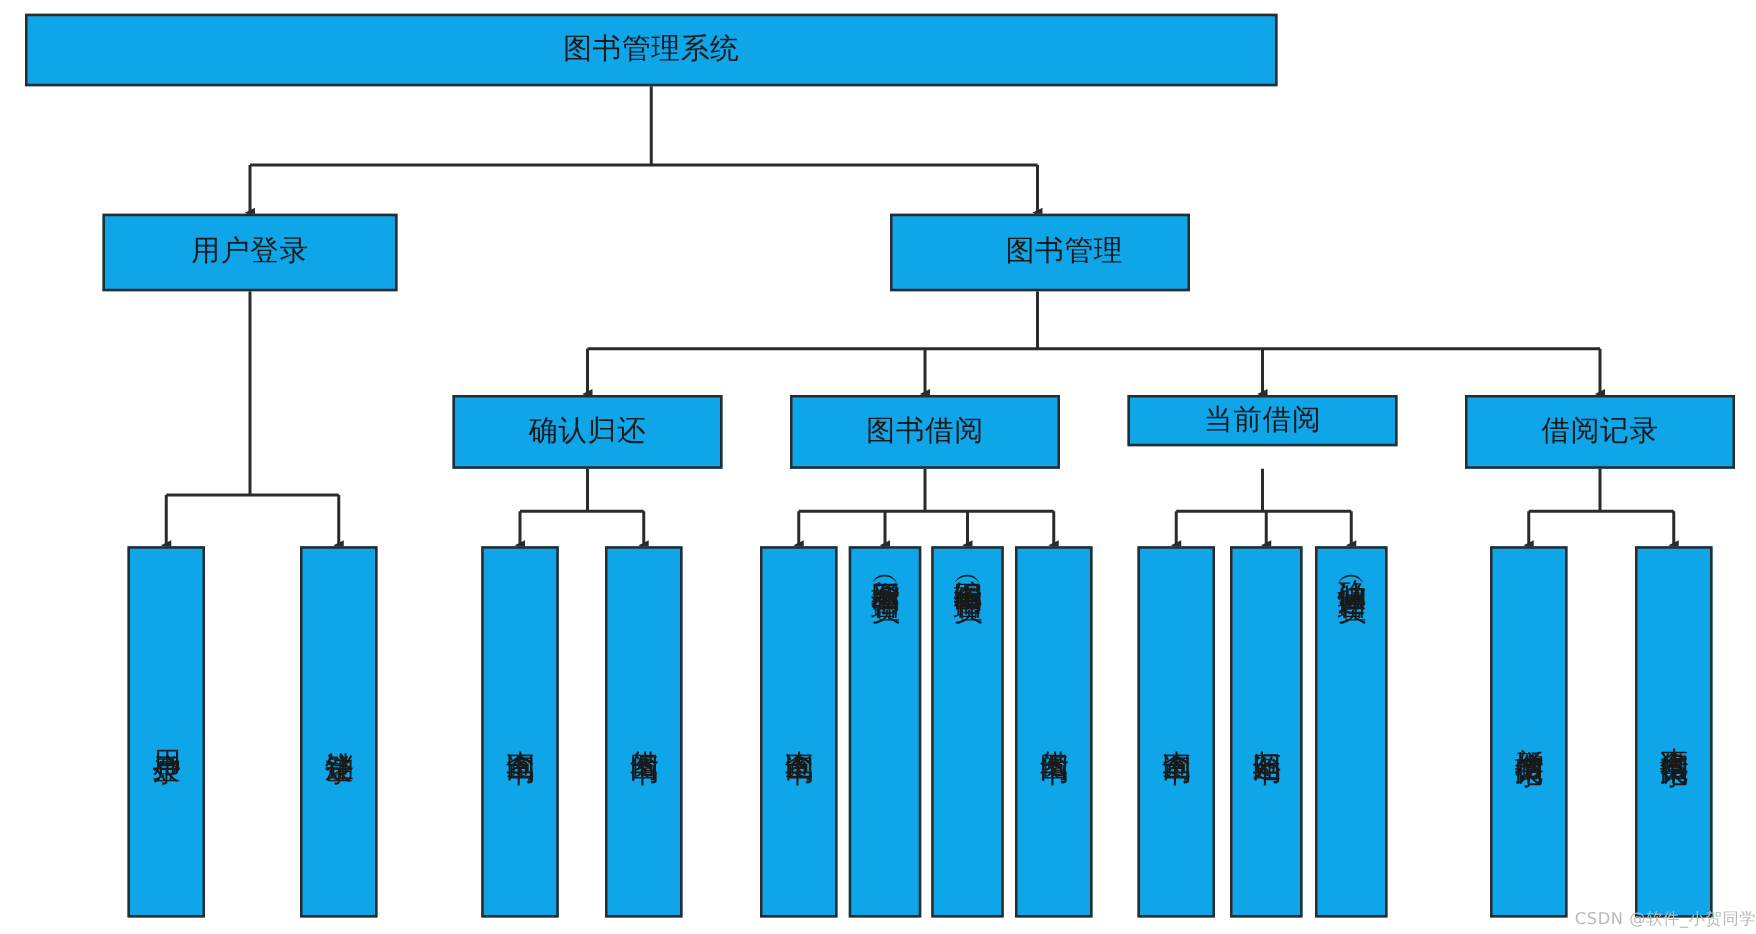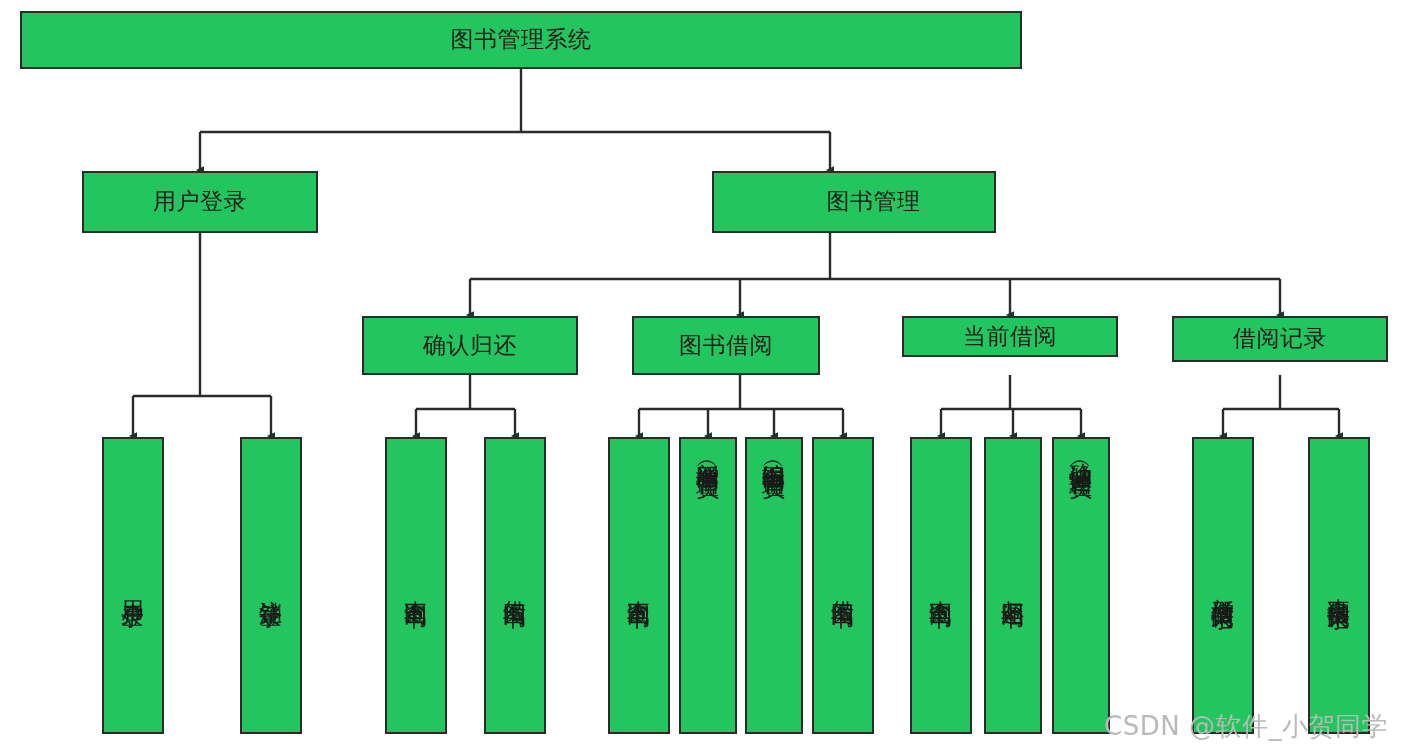--- a/index.html
+++ b/index.html
@@ -18,21 +18,21 @@
   #wires {
     position: absolute;
     left: 0; top: 0;
     width: 1405px;
     height: 747px;
     pointer-events: none;
   }
   .node {
     position: absolute;
     box-sizing: border-box;
-    background: #22c55e;
+    background: #0ea5e9;
     border: 2px solid #2b2b2b;
     display: flex;
     align-items: center;
     justify-content: center;
     color: #1a1a1a;
   }
   .node.horiz {
     font-size: 23px;
     line-height: 1.2;
     letter-spacing: 0.5px;
@@ -50,23 +50,23 @@
   .node.vert.top-align {
     justify-content: flex-start;
     padding-top: 6px;
   }
   .node-title {
     display: block;
     white-space: pre;
   }
   .watermark {
     position: absolute;
-    right: 17px;
+    right: 0;
     bottom: 3px;
-    font-size: 26px;
+    font-size: 13px;
     color: #b9b9b9;
     white-space: nowrap;
     letter-spacing: 0.5px;
   }
 </style>
 </head>
 <body>
 
 <div id="canvas">
   <svg id="wires" viewBox="0 0 1405 747" xmlns="http://www.w3.org/2000/svg">
@@ -111,33 +111,33 @@
         <line x1="1339" y1="409" x2="1339" y2="436" marker-end="url(#arrowhead)"></line>
       </g>
   </svg>
   <div id="node-layer">
       <div class="node horiz" style="left: 20px; top: 11px; width: 1002px; height: 58px;">
         <span class="node-title">图书管理系统</span>
       </div>
       <div class="node horiz" style="left: 82px; top: 171px; width: 236px; height: 62px;">
         <span class="node-title">用户登录</span>
       </div>
-      <div class="node horiz" style="left: 712px; top: 171px; width: 284px; height: 62px; padding-left: 39px;">
+      <div class="node horiz" style="left: 712px; top: 171px; width: 240px; height: 62px; padding-left: 39px;">
         <span class="node-title">图书管理</span>
       </div>
       <div class="node horiz" style="left: 362px; top: 316px; width: 216px; height: 59px;">
         <span class="node-title">确认归还</span>
       </div>
-      <div class="node horiz" style="left: 632px; top: 316px; width: 188px; height: 59px;">
+      <div class="node horiz" style="left: 632px; top: 316px; width: 216px; height: 59px;">
         <span class="node-title">图书借阅</span>
       </div>
       <div class="node horiz" style="left: 902px; top: 316px; width: 216px; height: 41px;">
         <span class="node-title">当前借阅</span>
       </div>
-      <div class="node horiz" style="left: 1172px; top: 316px; width: 216px; height: 46px;">
+      <div class="node horiz" style="left: 1172px; top: 316px; width: 216px; height: 59px;">
         <span class="node-title">借阅记录</span>
       </div>
       <div class="node vert" style="left: 102px; top: 437px; width: 62px; height: 297px;">
         <span class="node-title">用户登录</span>
       </div>
       <div class="node vert" style="left: 240px; top: 437px; width: 62px; height: 297px;">
         <span class="node-title">注销登录</span>
       </div>
       <div class="node vert" style="left: 385px; top: 437px; width: 62px; height: 297px;">
         <span class="node-title">查询图书</span>

